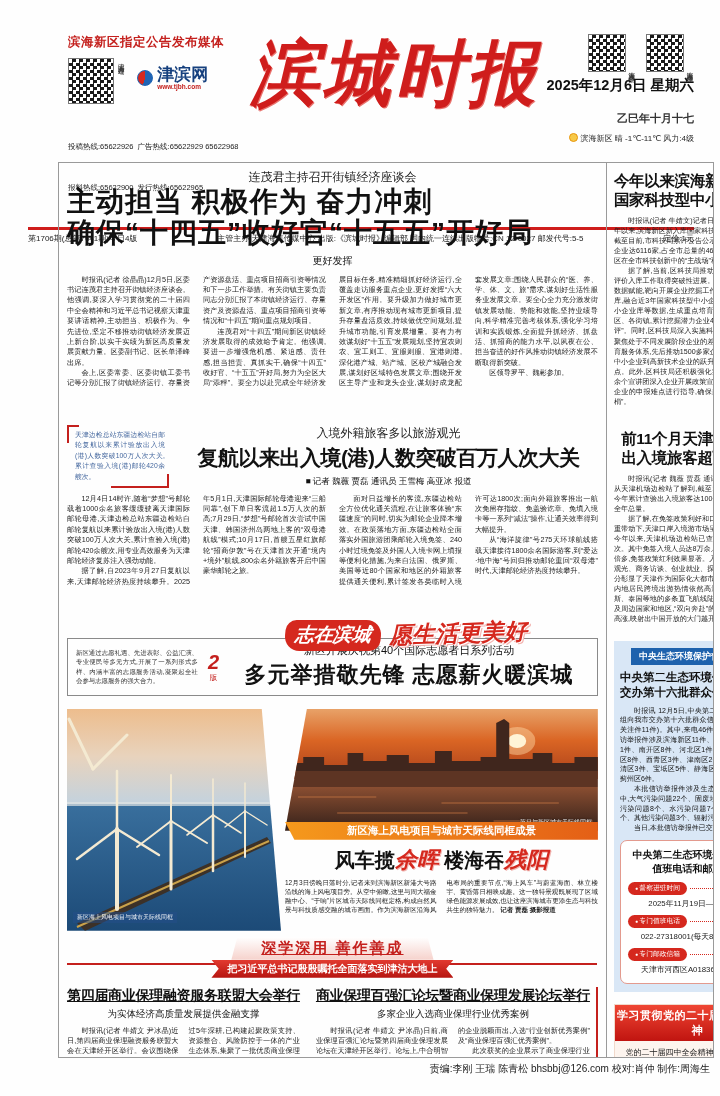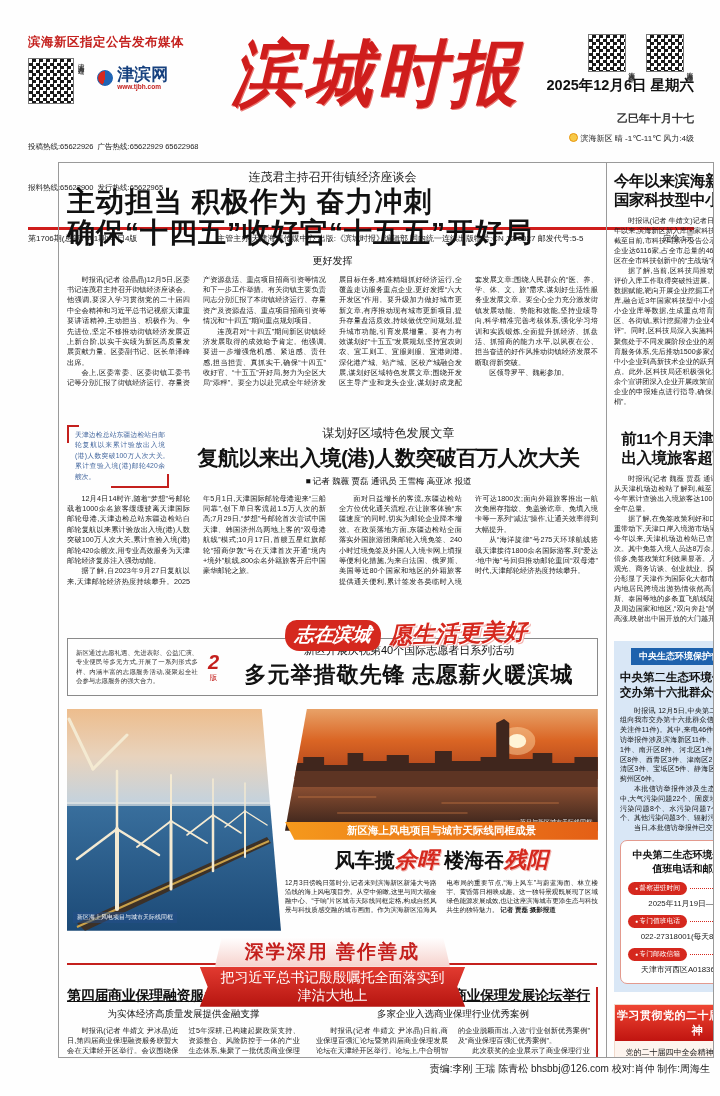--- a/index.html
+++ b/index.html
@@ -2,21 +2,21 @@
 <html lang="zh"><head>
 <meta charset="utf-8">
 <style>
   * { margin:0; padding:0; box-sizing:border-box; }
   html,body { background:#e9e9e9; }
   body { font-family:"Liberation Sans","DejaVu Sans",sans-serif; }
   .page { width:720px; height:1096px; background:#fefefe; margin:0 auto; position:relative; overflow:hidden; color:#111; }
 
   
   .masthead { display:flex; padding:34px 26px 0 28px; }
-  .mh-left { width:208px; }
+  .mh-left { width:208px;margin-left:40px; }
   .media-tag { color:#c4201d; font-weight:bold; font-size:12.5px; margin-bottom:7px; letter-spacing:.5px;}
   .qr-row { display:flex; align-items:flex-start; gap:4px; }
   .qr { background:#fff; border:1px solid #777;
         background-image:repeating-conic-gradient(#1a1a1a 0% 25%, #fff 0% 50%);
         background-size:7px 7px; }
   .qr.big { width:46px; height:46px; }
   .qr.sm  { width:38px; height:38px; }
   .vlabel { writing-mode:vertical-rl; font-size:6.5px; color:#333; line-height:1.1; letter-spacing:1px; height:46px; }
   .weblogo { display:flex; align-items:center; gap:4px; margin-left:8px; margin-top:8px; }
   .weblogo .circ { width:16px; height:16px; border-radius:50%;
@@ -107,23 +107,23 @@
         text-shadow:1px 1px 0 #f0b4b0; }
   .photo-caption { margin-top:4px; font-size:6.5px; line-height:1.38; column-count:2; column-gap:10px;
         text-align:justify; color:#222; height:54px; overflow:hidden; }
   .photo-caption .cred { font-weight:bold; }
 
   
   .ribbon-wrap { position:relative; height:48px; margin-top:6px; }
   .ribbon-hline { position:absolute; left:0; right:1px; top:26px; height:2px; background:#c4201d; }
   .ribbon { position:absolute; left:50%; transform:translateX(-50%); top:0; text-align:center; z-index:2; }
   .ribbon-top { display:inline-block; background:linear-gradient(#ffffff,#f6d2cc); color:#c4201d;
-        font-weight:900; font-size:19px; padding:2px 30px; letter-spacing:2px;
-        clip-path:polygon(3% 0,97% 0,100% 100%,0 100%); }
-  .ribbon-bot { background:linear-gradient(#e23a30,#b61510); color:#fff; font-size:14px; font-weight:normal;
+        font-weight:900; font-size:15px; padding:2px 30px; letter-spacing:2px;
+        clip-path:polygon(3% 0,97% 0,100% 100%,0 100%);text-decoration:underline; }
+  .ribbon-bot { background:linear-gradient(#e23a30,#b61510); color:#fff; font-size:10px; font-weight:bold;
         padding:2px 16px; clip-path:polygon(0 0,100% 0,97% 50%,100% 100%,0 100%,3% 50%); }
 
   
   .bottom-articles { display:flex; gap:16px; margin-top:2px; border-right:2px solid #c4201d; padding-right:6px; }
   .fact { flex:1; }
   .fact-hl { text-align:center; font-size:14px; font-weight:900; white-space:nowrap; letter-spacing:-.3px;text-decoration:underline; }
   .fact-sub { text-align:center; font-size:9.5px; margin:3px 0 5px; }
   .fact-body { column-count:2; column-gap:10px; height:74px; overflow:hidden; }
 
   
@@ -225,21 +225,21 @@
           <p>会上,区委常委、区委街镇工委书记等分别汇报了街镇经济运行、存量资产资源盘活、重点项目招商引资等情况和下一步工作举措。有关街镇主要负责同志分别汇报了本街镇经济运行、存量资产及资源盘活、重点项目招商引资等情况和“十四五”期间重点规划项目。</p>
           <p>连茂君对“十四五”期间新区街镇经济发展取得的成效给予肯定。他强调,要进一步增强危机感、紧迫感、责任感,担当担责、真抓实干,确保“十四五”收好官、“十五五”开好局,努力为全区大局“添秤”。要全力以赴完成全年经济发展目标任务,精准精细抓好经济运行,全覆盖走访服务重点企业,更好发挥“六大开发区”作用。要升级加力做好城市更新文章,有序推动现有城市更新项目,提升存量盘活质效,持续做优空间规划,提升城市功能,引育发展增量。要有力有效谋划好“十五五”发展规划,坚持宜农则农、宜工则工、宜服则服、宜港则港,深化港产城、站产城、区校产城融合发展,谋划好区域特色发展文章;围绕开发区主导产业和龙头企业,谋划好成龙配套发展文章;围绕人民群众的“医、养、学、体、文、旅”需求,谋划好生活性服务业发展文章。要全心全力充分激发街镇发展动能、势能和效能,坚持业绩导向,科学精准完善考核体系,强化学习培训和实践锻炼,全面提升抓经济、抓盘活、抓招商的能力水平,以夙夜在公、担当奋进的好作风推动街镇经济发展不断取得新突破。</p>
           <p>区领导罗平、魏彬参加。</p>
         </div>
       </article>
 
       <article class="cruise">
         <div class="cruise-head">
           <aside class="quote-box">天津边检总站东疆边检站自邮轮复航以来累计验放出入境(港)人数突破100万人次大关,累计查验入境(港)邮轮420余艘次。</aside>
           <div class="cruise-titles">
-            <div class="kicker">谋划好区域特色发展文章</div>
+            <div class="kicker">入境外籍旅客多以旅游观光</div>
             <div class="cruise-hl">复航以来出入境(港)人数突破百万人次大关</div>
             <div class="cruise-byline">■ 记者 魏薇 贾磊 通讯员 王雪梅 高亚冰 报道</div>
           </div>
         </div>
         <div class="body cruise-body">
           <p>12月4日14时许,随着“梦想”号邮轮载着1000余名旅客缓缓驶离天津国际邮轮母港,天津边检总站东疆边检站自邮轮复航以来累计验放出入境(港)人数突破100万人次大关,累计查验入境(港)邮轮420余艘次,用专业高效服务为天津邮轮经济复苏注入强劲动能。</p>
           <p>据了解,自2023年9月27日复航以来,天津邮轮经济热度持续攀升。2025年5月1日,天津国际邮轮母港迎来“三船同靠”,创下单日客流超1.5万人次的新高;7月29日,“梦想”号邮轮首次尝试中国天津、韩国济州岛两地上客的“双母港航线”模式;10月17日,首艘五星红旗邮轮“招商伊敦”号在天津首次开通“境内+境外”航线,800余名外籍旅客开启中国豪华邮轮之旅。</p>
           <p>面对日益增长的客流,东疆边检站全方位优化通关流程,在让旅客体验“东疆速度”的同时,切实为邮轮企业降本增效。在政策落地方面,东疆边检站全面落实外国旅游团乘邮轮入境免签、240小时过境免签及外国人入境卡网上填报等便利化措施,为来自法国、俄罗斯、美国等近80个国家和地区的外籍旅客提供通关便利,累计签发各类临时入境许可达1800次;面向外籍旅客推出一航次免留存指纹、免盖验讫章、免填入境卡等一系列“减法”操作,让通关效率得到大幅提升。</p>
           <p>从“海洋旋律”号275天环球航线搭载天津接待1800余名国际游客,到“爱达·地中海”号回归推动邮轮重回“双母港”时代,天津邮轮经济热度持续攀升。</p>
         </div>

